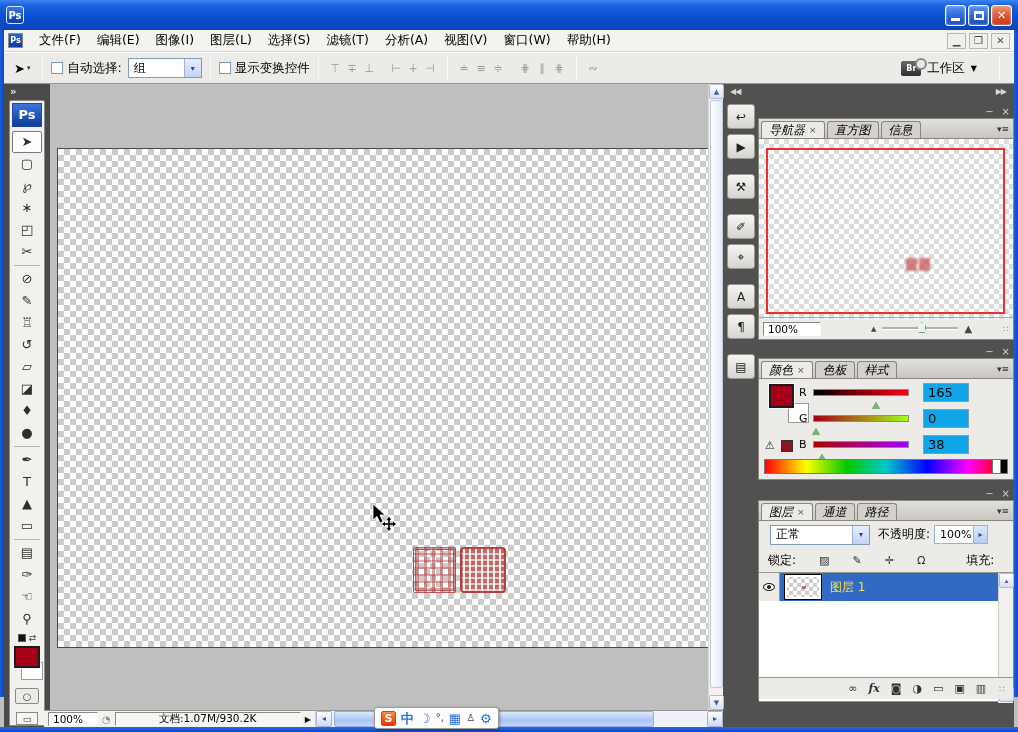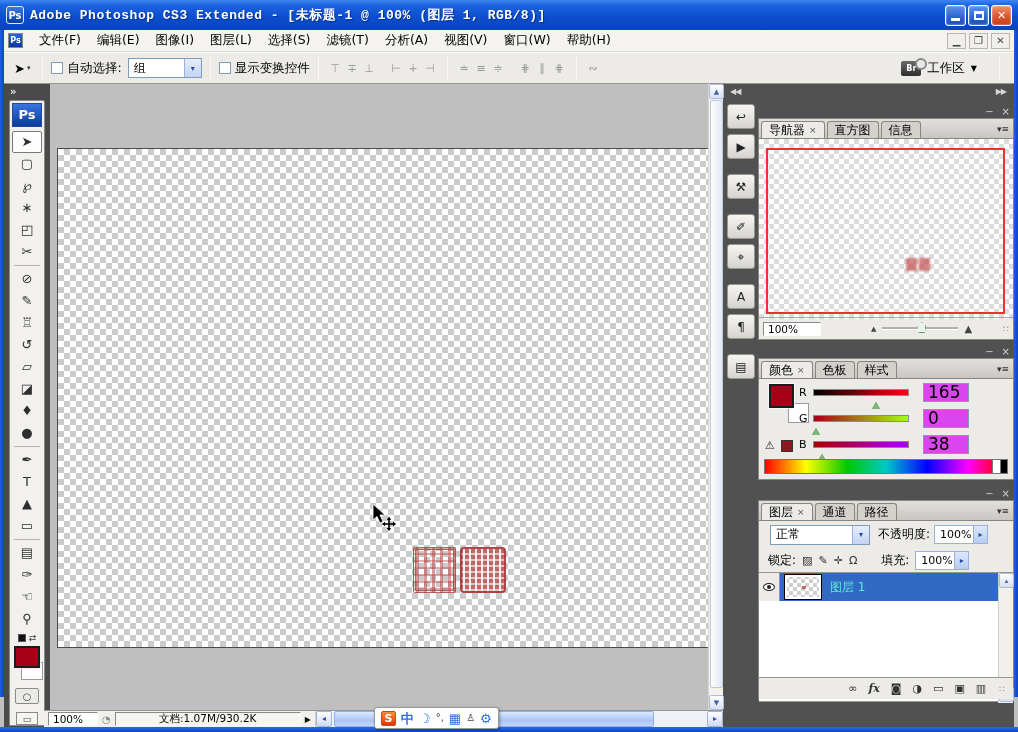--- a/index.html
+++ b/index.html
@@ -132,21 +132,21 @@
   .rd-head{position:absolute;left:0;top:0;width:100%;height:15px;color:#d8d8d8;font-size:8px;
     display:flex;align-items:center;justify-content:space-between;padding:0 8px;font-weight:bold;letter-spacing:-1px;}
   .dock-strip{position:absolute;left:4px;top:20px;width:30px;display:flex;flex-direction:column;align-items:center;}
   .dkbtn{width:28px;height:25px;background:linear-gradient(#f6f5f2,#d6d4d0);border:1px solid #98968f;
     border-radius:3px;display:flex;align-items:center;justify-content:center;font-size:12px;color:#222;margin-bottom:5px;}
   .dkgap{height:10px;}
   .pgroup{position:absolute;left:36px;width:256px;}
   .pghead{height:13px;color:#d0d0d0;font-size:10px;display:flex;justify-content:flex-end;gap:8px;
     align-items:center;padding:0 4px;}
   .ptabs{height:20px;background:linear-gradient(#e2e0dd,#c9c6c2);border:1px solid #88867f;border-bottom:none;
-    display:flex;align-items:flex-end;padding:0 2px;position:relative;}
+    display:flex;align-items:flex-end;padding:0 2px;position:relative;font-style:italic;}
   .ptab{height:17px;padding:0 7px;font-size:12px;border:1px solid #88867f;border-bottom:none;
     border-radius:3px 3px 0 0;background:#d4d1cd;margin-right:2px;display:flex;align-items:center;gap:4px;white-space:nowrap;}
   .ptab.active{background:#edebe8;}
   .tabx{font-size:9px;color:#555;}
   .pmenu{margin-left:auto;font-size:9px;color:#333;align-self:center;padding-right:2px;}
   .pbody{background:#edebe8;border:1px solid #88867f;position:relative;}
   
   .nav-body{height:202px;}
   .nav-proxy{position:absolute;left:0;top:0;right:0;height:180px;
     background:repeating-conic-gradient(#dcdcdc 0% 25%,#fff 0% 50%) 0 0/10px 10px;}
@@ -165,63 +165,62 @@
   
   .col-body{height:102px;}
   .cp-fg{position:absolute;left:10px;top:5px;width:25px;height:24px;background:#a50017;
     border:2px solid #1c1c1c;outline:1px solid #f8f8f8;z-index:2;}
   .cp-bg{position:absolute;left:29px;top:24px;width:21px;height:20px;background:#fff;border:1px solid #9a9a9a;}
   .chrow{position:absolute;left:40px;height:20px;display:flex;align-items:center;}
   .chlabel{width:14px;font-size:11px;}
   .chtrack{width:96px;height:7px;border:1px solid #8a8a86;position:relative;}
   .chthumb{position:absolute;top:8px;width:0;height:0;border:4px solid transparent;border-bottom:7px solid #7ab87a;
     filter:drop-shadow(0 0 .5px #2a5a2a);}
-  .chval{margin-left:14px;width:46px;height:19px;background:#d946ef;border:1px solid #7f9db9;
-    font-size:17px;display:flex;align-items:center;padding:0 4px;}
+  .chval{margin-left:14px;width:46px;height:19px;background:#0ea5e9;border:1px solid #7f9db9;
+    font-size:13px;display:flex;align-items:center;padding:0 4px;}
   .cwarn{position:absolute;left:6px;top:60px;font-size:11px;color:#222;}
   .cwsw{position:absolute;left:22px;top:61px;width:12px;height:12px;background:#8e1620;border:1px solid #333;}
   .spectrum{position:absolute;left:5px;right:5px;bottom:5px;height:15px;border:1px solid #777;
     background:linear-gradient(90deg,#ff0000,#ffff00 17%,#00c800 34%,#00c8c8 50%,#0000ff 67%,#ff00ff 84%,#ff0040 94%,#ff9090 100%);}
   .spec-end{position:absolute;right:5px;bottom:5px;width:16px;height:15px;display:flex;}
   .spec-w{width:8px;background:#fff;border:1px solid #777;border-right:none;}
   .spec-b{width:8px;background:#000;border:1px solid #777;}
   
   .lay-body{height:180px;}
   .blendrow{position:absolute;left:0;top:0;right:0;height:27px;display:flex;align-items:center;padding:0 5px;gap:4px;}
   .blcombo{width:100px;}
   .oplabel{font-size:12px;margin-left:4px;white-space:nowrap;}
   .valchip{display:flex;align-items:center;border:1px solid #9ab0dd;height:19px;background:#fff;}
   .valchip .v{padding:0 5px;font-size:11px;width:38px;}
   .valchip .b{width:14px;height:17px;background:linear-gradient(#dce7fb,#b8ccf2);color:#234a9c;font-size:8px;
     display:flex;align-items:center;justify-content:center;border-left:1px solid #9ab0dd;}
-  .lockrow{position:absolute;left:0;top:27px;right:0;height:24px;display:flex;align-items:center;padding:0 5px;gap:6px;}
+  .lockrow{position:absolute;left:0;top:27px;right:0;height:24px;display:flex;align-items:center;padding:0 5px;gap:23px;}
   .lockic{font-size:11px;color:#333;}
   .layerlist{position:absolute;left:0;top:51px;right:0;height:130px;background:#fff;border-top:1px solid #98968f;border-bottom:1px solid #98968f;}
   .layerrow{position:absolute;left:0;top:0;right:15px;height:28px;background:#316ac5;display:flex;align-items:center;}
   .eyebox{width:21px;height:28px;background:#edebe8;border-right:1px solid #98968f;display:flex;align-items:center;justify-content:center;}
   .eye{width:12px;height:8px;border:1.5px solid #222;border-radius:50%;position:relative;background:#fff;}
   .eye::after{content:"";position:absolute;left:3px;top:1px;width:4px;height:4px;background:#222;border-radius:50%;}
   .lthumb{width:38px;height:26px;margin-left:4px;border:1px solid #000;outline:2px solid #fff;outline-offset:-3px;
     background:repeating-conic-gradient(#cfcfcf 0% 25%,#fff 0% 50%) 0 0/8px 8px;position:relative;}
   .lthumb::after{content:"";position:absolute;left:17px;top:11px;width:4px;height:3px;background:rgba(190,80,80,.8);}
-  .lname{color:#5eead4;font-size:12px;margin-left:8px;}
+  .lname{color:#fde047;font-size:12px;margin-left:8px;}
   .llscroll{position:absolute;right:0;top:0;width:15px;height:130px;background:#f1f0ed;border-left:1px solid #cfcdc9;}
   .lay-foot{position:absolute;left:0;bottom:0;right:0;height:22px;border-top:1px solid #98968f;
     display:flex;align-items:center;justify-content:flex-end;gap:11px;padding:0 8px;background:#edebe8;}
   .fico{font-size:11px;color:#333;}
   .fx{font-style:italic;font-weight:bold;font-family:"DejaVu Serif",serif;}
 </style>
 </head>
 <body>
 
 <div id="app">
 
   <div class="titlebar">
     <div class="app-icon">Ps</div>
-    <div class="title-text">Adobe Photoshop CS3 Extended - [未标题-1 @ 100% (图层 1, RGB/8)]</div>
     <div class="winbtns">
       <div class="wbtn">
           <span class="mingl"></span>
         </div>
       <div class="wbtn">
           <span class="maxgl"></span>
         </div>
       <div class="wbtn close">
           <span>✕</span>
         </div>

